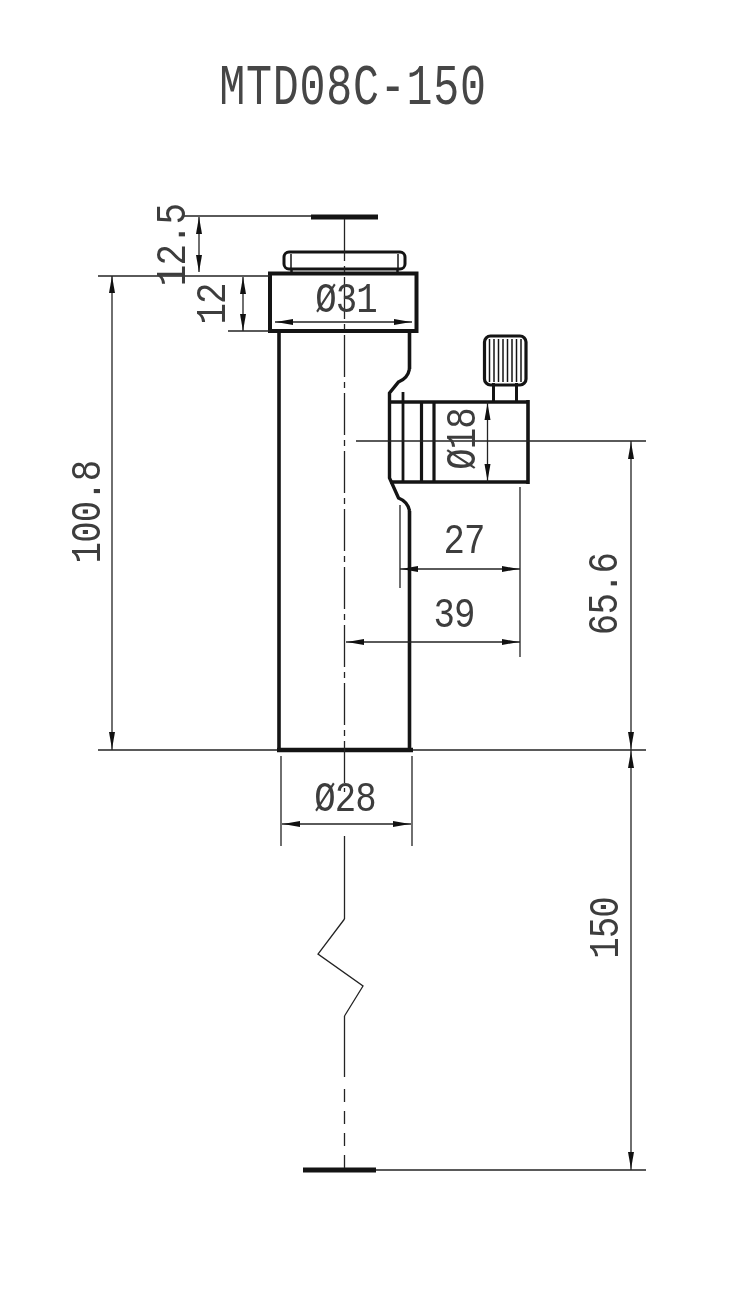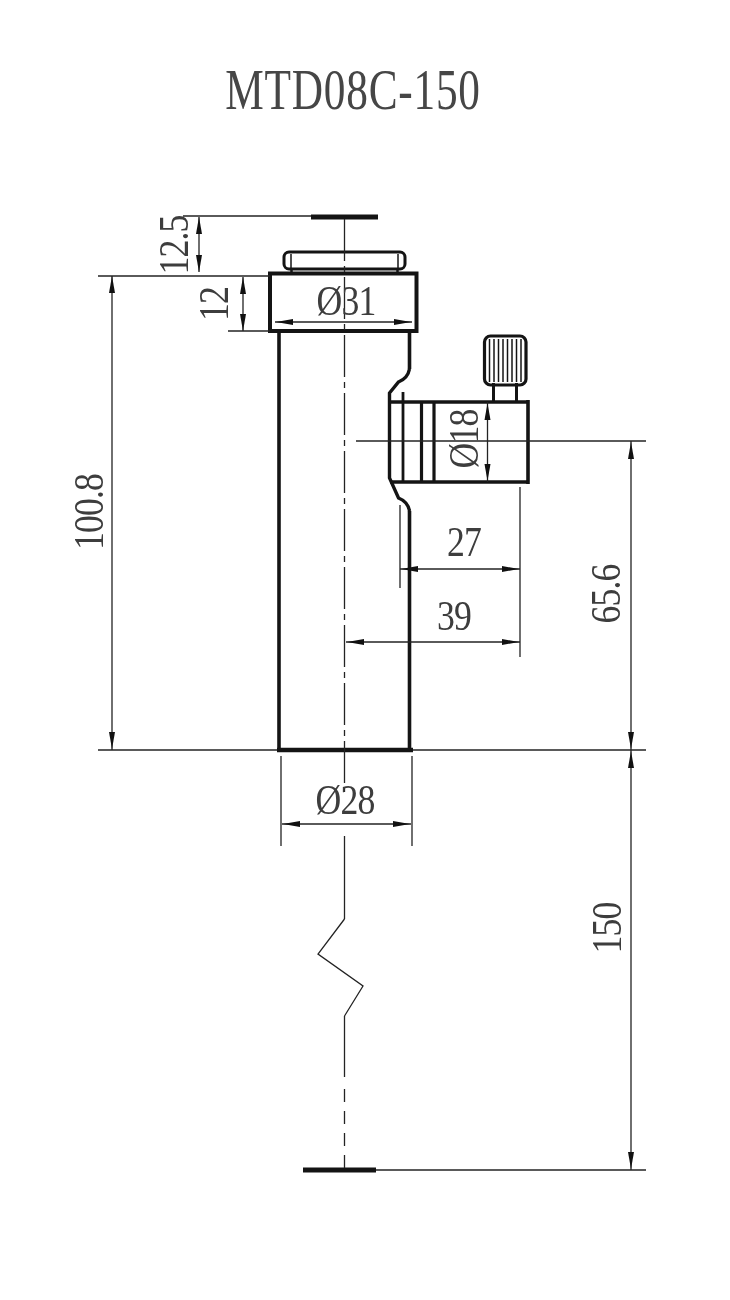--- a/index.html
+++ b/index.html
@@ -1,21 +1,21 @@
 <!DOCTYPE html>
 <html><head>
 <meta charset="utf-8">
 <style>
   html,body{margin:0;padding:0;background:#fff;}
   .stage{
     position:relative;
     width:730px;height:1300px;
     background:#fff;
     overflow:hidden;
-    font-family:Liberation Serif, serif;
+    font-family:Liberation Mono, monospace;
   }
   .stage svg{position:absolute;left:0;top:0;}
   .lbl{
     position:absolute;
     white-space:nowrap;
     color:#3d3d3d;
     font-size:42px;
     letter-spacing:-1px;
     line-height:1;
     user-select:none;

